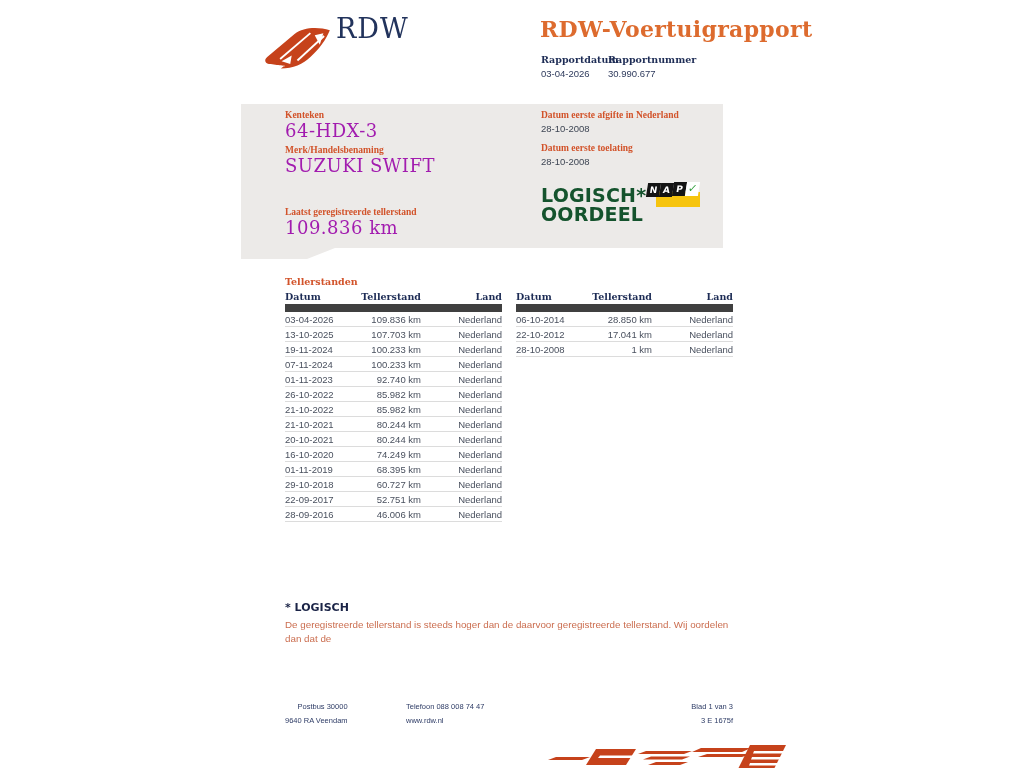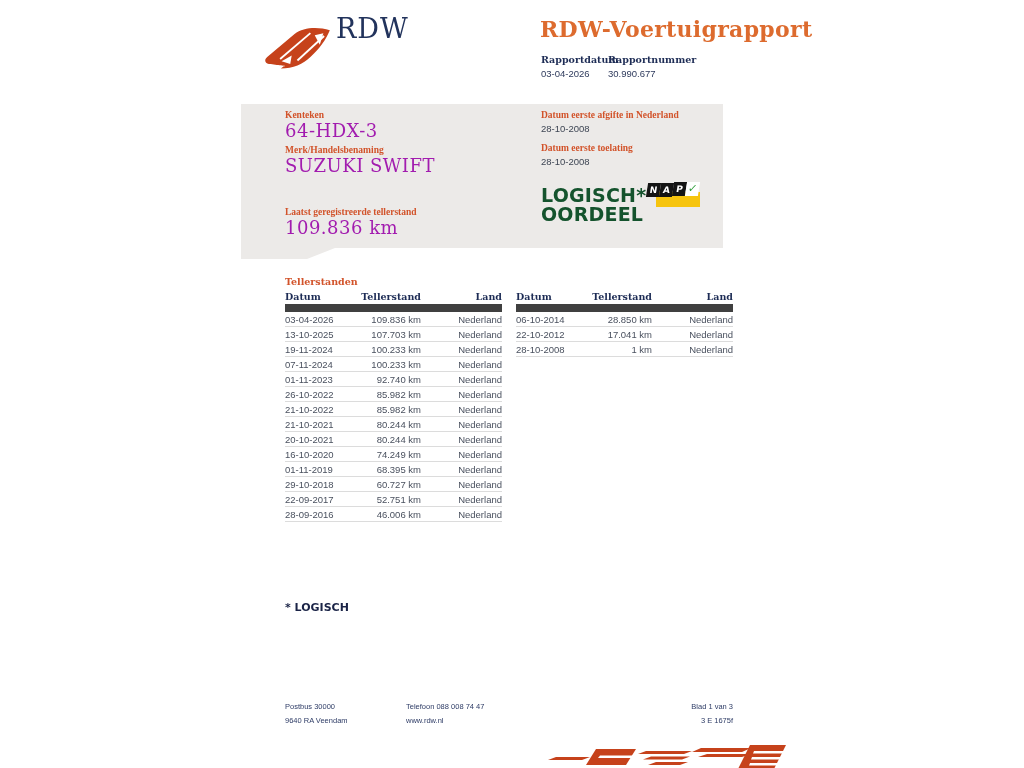--- a/index.html
+++ b/index.html
@@ -51,21 +51,21 @@
   .tc2{flex:1;text-align:right;}
 
   
   .fn-title{position:absolute;left:285px;top:601px;font-family:"DejaVu Sans",sans-serif;
             font-weight:bold;font-size:11px;color:#1b2447;}
   .fn-body{position:absolute;left:285px;top:618px;width:462px;font-size:9.8px;
            line-height:13.5px;color:#cb6e50;}
 
   
   .foot{position:absolute;font-size:7.5px;color:#2e3c66;line-height:14px;}
-  .foot.f1{left:285px;top:700px;} .foot.f2{left:406px;top:700px;}
+  .foot.f1{left:285px;top:700px;text-align:right;} .foot.f2{left:406px;top:700px;}
   .foot.f3{right:291px;top:700px;text-align:right;}
 
   .deco-svg{position:absolute;left:540px;top:743px;width:250px;height:28px;}
 </style>
 </head>
 <body>
 
 <div class="page">
 
   <svg class="logo-svg" viewBox="0 0 100 62" xmlns="http://www.w3.org/2000/svg">
@@ -216,20 +216,21 @@
         <div class="trow">
           <span class="tc0">28-10-2008</span>
           <span class="tc1">1 km</span>
           <span class="tc2">Nederland</span>
         </div>
       </div>
   </div>
 
   <div class="fn-title">* LOGISCH</div>
   <div class="fn-body">
+    <div>De geregistreerde tellerstand is steeds hoger dan de daarvoor geregistreerde tellerstand. Wij oordelen dan dat de</div>
   </div>
 
   <div class="foot f1">
     <div>Postbus 30000</div>
     <div>9640 RA Veendam</div>
   </div>
   <div class="foot f2">
     <div>Telefoon 088 008 74 47</div>
     <div>www.rdw.nl</div>
   </div>

